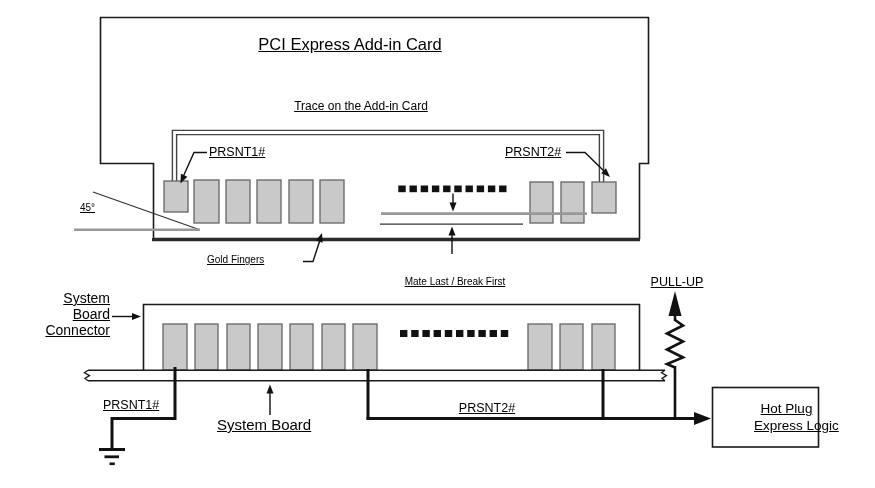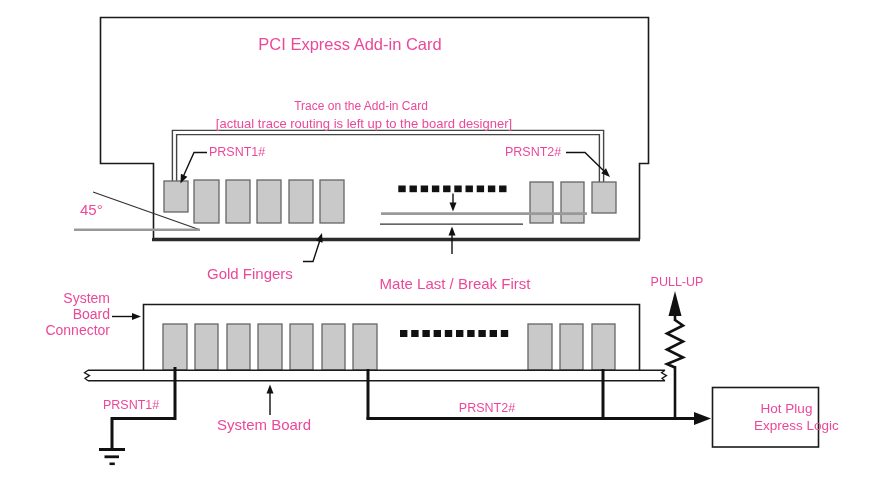--- a/index.html
+++ b/index.html
@@ -1,23 +1,23 @@
 <!DOCTYPE html>
 <html><head>
 <meta charset="utf-8">
 <style>
   html,body{margin:0;padding:0;background:#ffffff;}
   .stage{position:relative;width:875px;height:488px;background:#ffffff;overflow:hidden;
          font-family:"Liberation Sans",sans-serif;color:#111;}
   .stage svg{position:absolute;left:0;top:0;}
-  .lbl{position:absolute;white-space:nowrap;color:#ec4899;line-height:1.1;}
+  .lbl{position:absolute;white-space:nowrap;color:#000000;line-height:1.1;text-decoration:underline;}
   .ctr{transform:translateX(-50%);}
   .t-title{font-size:16.5px;}
   .t-14{font-size:12px;}
-  .t-135{font-size:15px;}
+  .t-135{font-size:10px;}
   .t-13{font-size:13px;}
   .t-125{font-size:12.5px;}
   .sbc{width:90px;text-align:right;font-size:14px;line-height:16px;}
   .sbc span{display:block;}
   .hpbox{width:107px;text-align:center;font-size:13.5px;line-height:16.5px;}
   .hpbox span{display:block;padding-left:42px;}
 </style>
 </head>
 <body>
 
@@ -124,28 +124,27 @@
   <polyline points="675,320 683,325.5 667,333.5 683,341.5 667,349.5 683,357.5 667,364 675,367.5" fill="none" stroke="#111111" stroke-width="2.6"></polyline>
   <line x1="675" y1="313" x2="675" y2="321" stroke="#111111" stroke-width="2.6"></line>
   <path fill="#111111" d="M675 291 L668.5 316 L681.5 316 Z"></path>
   <path fill="#111111" d="M711 418.5 L694 412 L694 425 Z"></path>
   <rect x="712.5" y="387.5" width="106" height="59.5" fill="#ffffff" stroke="#1a1a1a" stroke-width="1.6"></rect>
 </svg>
 
   <div class="lbl ctr t-title" style="left:350px;top:35px;">PCI Express Add-in Card</div>
 
   <div class="lbl ctr t-14" style="left:361px;top:100px;">Trace on the Add-in Card</div>
-  <div class="lbl ctr t-13" style="left:364px;top:116.5px;">[actual trace routing is left up to the board designer]</div>
 
   <div class="lbl t-125" style="left:209px;top:146px;">PRSNT1#</div>
   <div class="lbl t-125" style="left:505px;top:146px;">PRSNT2#</div>
 
   <div class="lbl t-135" style="left:80px;top:202px;">45°</div>
 
-  <div class="lbl t-135" style="left:207px;top:254px;margin-top:12px;">Gold Fingers</div>
+  <div class="lbl t-135" style="left:207px;top:254px;">Gold Fingers</div>
 
   <div class="lbl ctr t-135" style="left:455px;top:255px;margin-top:21px;">Mate Last / Break First</div>
 
   <div class="lbl sbc" style="left:20px;top:290px;">
     <span>System</span>
     <span>Board</span>
     <span>Connector</span>
   </div>
 
   <div class="lbl t-125" style="left:103px;top:399px;">PRSNT1#</div>

